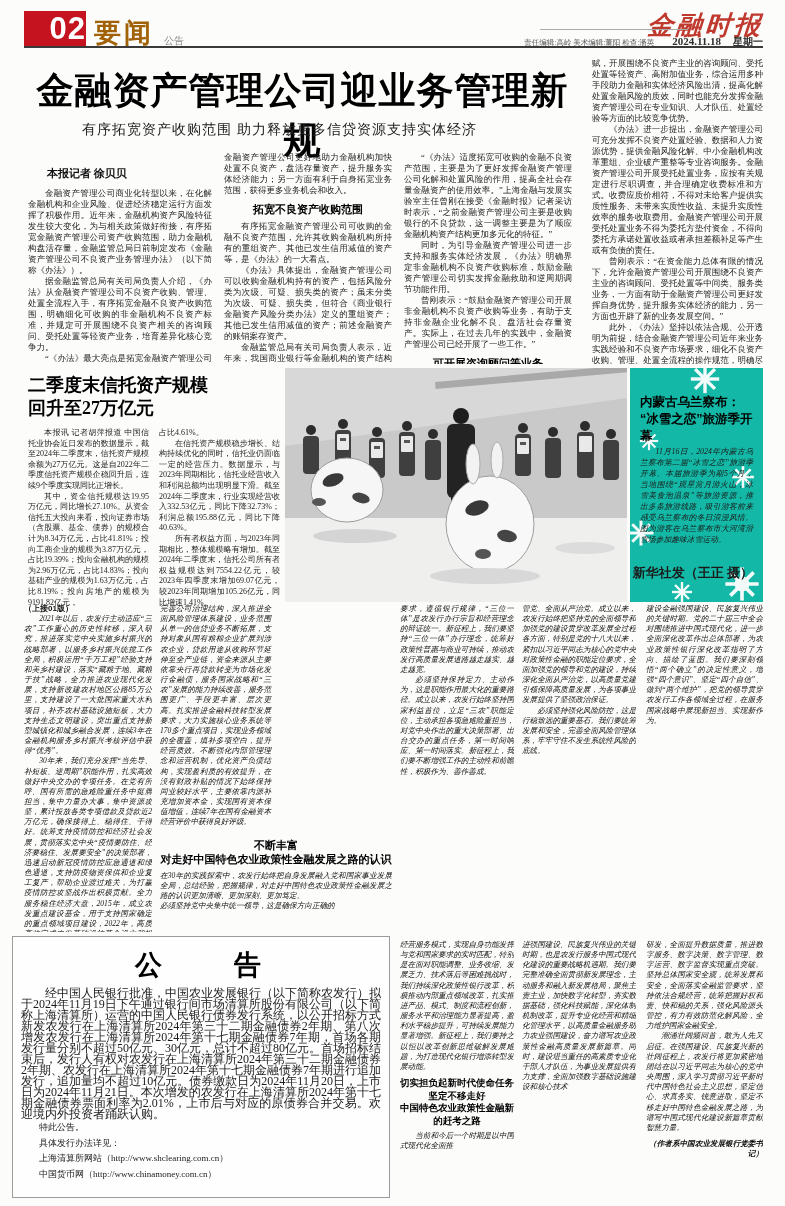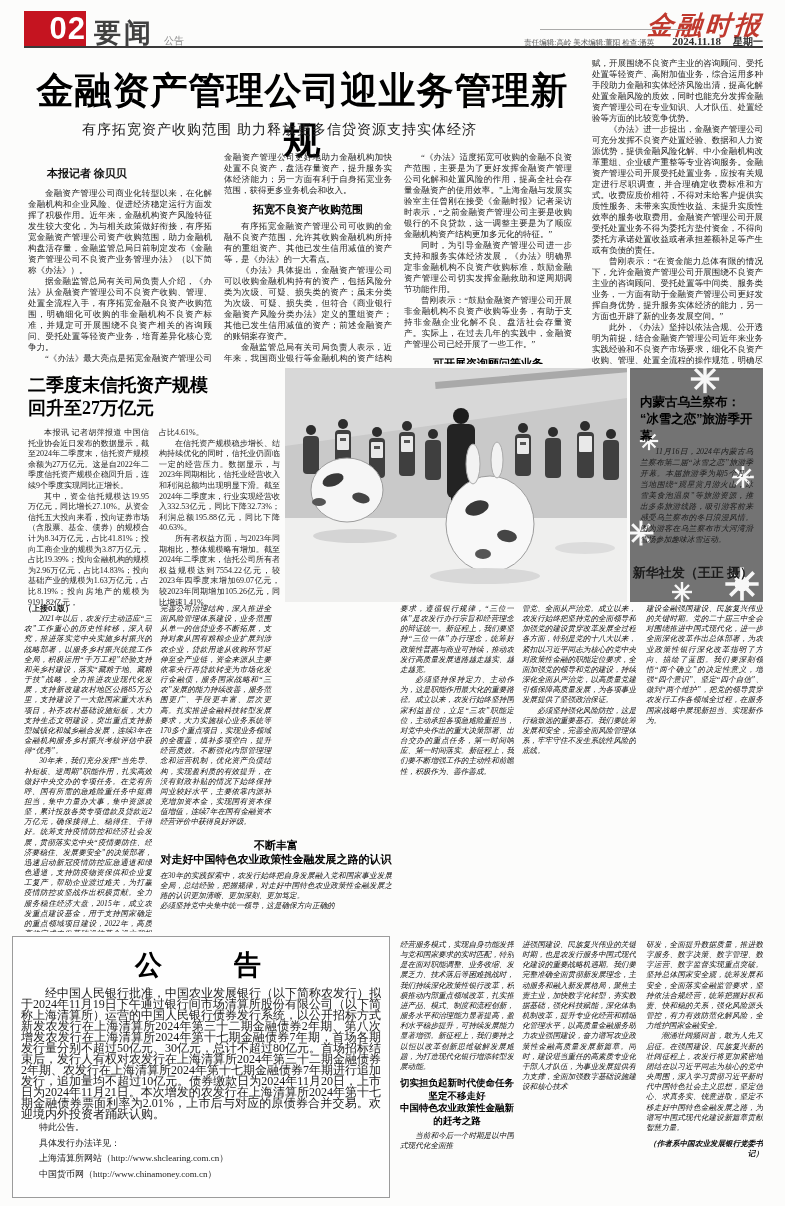--- a/index.html
+++ b/index.html
@@ -14,36 +14,36 @@
   .col p.noindent,.col .noindent{text-indent:0}
   .lead-col{font-size:8.5px;line-height:11px;color:#1c1c1c}
   .trust-col{font-size:8px;line-height:10.6px;color:#1c1c1c}
   .cont-col{font-size:7.6px;line-height:10.15px;color:#101010;font-style:italic}
   .subhead{font-family:"Liberation Sans","DejaVu Sans",sans-serif;font-weight:bold;font-style:normal;
            text-align:center;text-indent:0;font-size:11px;line-height:14px;margin:6px 0 5px 0;color:#000}
   .subhead div{text-indent:0}
   
   .pagenum{left:24px;top:11px;width:62px;height:35px;background:#c51420;color:#fff;
            font-size:31px;font-weight:bold;text-align:right;line-height:35px;letter-spacing:1px}
-  .section-title{left:94px;top:15px;font-size:27px;font-weight:bold;color:#404040;letter-spacing:3px}
+  .section-title{left:94px;top:15px;font-size:27px;font-weight:bold;color:#a16207;letter-spacing:3px}
   .section-tag{left:164px;top:34px;font-size:10px;color:#8a8a8a}
   .masthead{right:22px;top:8px;font-size:26px;font-weight:bold;font-style:italic;color:#c0392e;letter-spacing:3px;transform:skewX(-4deg)}
   .editors-row{right:22px;top:35px;font-size:7.5px;color:#555;white-space:nowrap}
   .editors-row .date{font-size:11px;font-weight:bold;color:#2e2e2e;margin-left:16px}
   .editors-row .weekday{font-size:10px;font-weight:bold;color:#2e2e2e;margin-left:10px}
   
   .headline{left:30px;top:66px;width:545px;text-align:center;font-size:37px;font-weight:900;
             color:#000;letter-spacing:1px;font-family:"Liberation Sans","DejaVu Sans",sans-serif}
   .subtitle{left:82px;top:121px;font-size:14px;color:#222;letter-spacing:1px}
   .byline{left:47px;top:166px;font-size:11px;font-weight:bold;color:#111}
   
   .trust-headline{left:28px;top:374px;width:256px;font-size:18px;font-weight:900;line-height:23px;color:#000}
   
   .photo-wrap{left:285px;top:368px;width:342px;height:234px;background:#cfcfcf;overflow:hidden}
-  .caption-box{left:630px;top:368px;width:133px;height:234px;background:#737373;overflow:hidden}
+  .caption-box{left:630px;top:368px;width:133px;height:234px;background:#14b8a6;overflow:hidden}
   .caption-title{position:absolute;left:10px;top:26px;width:115px;font-size:12.5px;font-weight:bold;
                  font-family:"Liberation Sans","DejaVu Sans",sans-serif;line-height:17px;color:#000}
   .caption-text{position:absolute;left:10px;top:78px;width:113px;font-size:7.8px;line-height:11px;
                 font-style:italic;text-align:justify;color:#1a1a1a}
   .caption-text p{text-indent:2em}
   .caption-credit{position:absolute;right:10px;top:196px;font-size:13px;font-weight:bold;color:#1a1a1a}
   .flake{position:absolute;opacity:.95}
   
   .notice{left:12px;top:936px;width:378px;height:262px;border:1px solid #9b9b9b;background:#fefefe;padding:6px 8px;overflow:hidden}
   .notice-title{text-align:center;font-size:27px;font-weight:900;letter-spacing:6px;color:#000;margin-top:4px}

